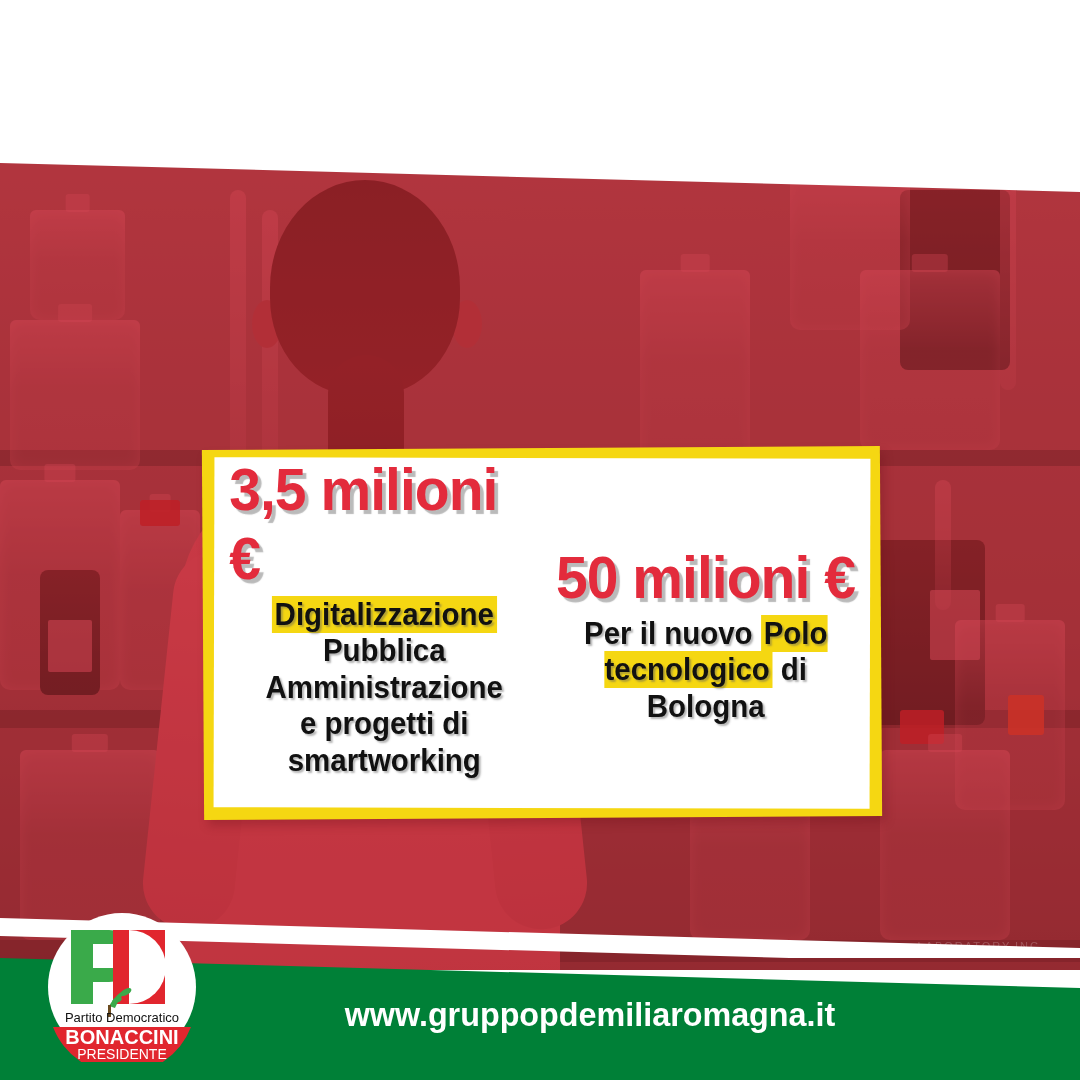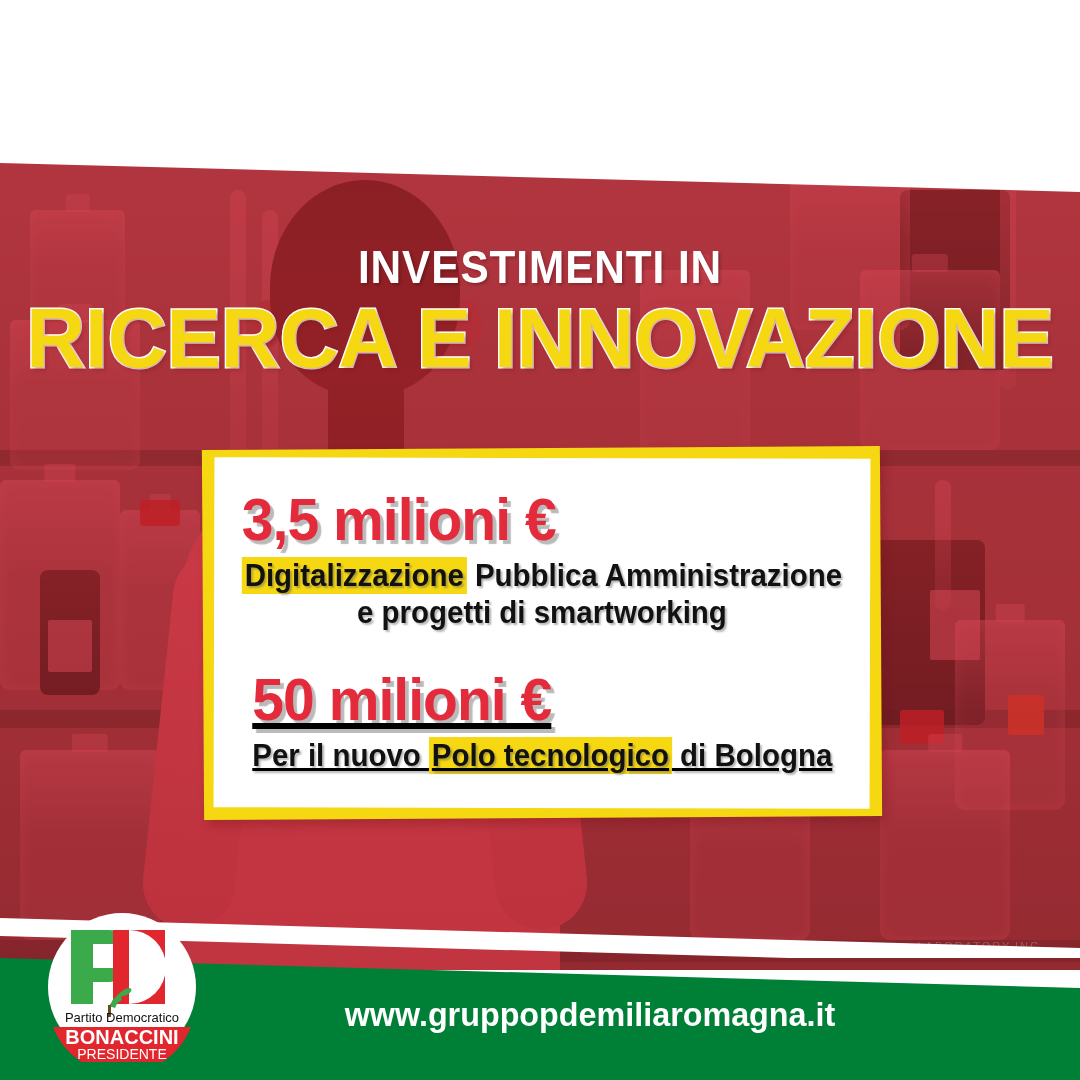--- a/index.html
+++ b/index.html
@@ -87,38 +87,38 @@
     text-shadow:3px 3px 4px rgba(120,20,30,.35);
   }
 
   
   .card-wrap{position:absolute;left:203px;top:448px;width:678px;height:370px;z-index:5;}
   .card-border{position:absolute;inset:0;background:#F5D712;
     transform:rotate(-.35deg);
     box-shadow:4px 6px 10px rgba(110,15,25,.30);}
   .card{position:absolute;left:11px;top:10px;right:11px;bottom:10px;background:#ffffff;
     transform:rotate(.15deg);}
-  .card-inner{position:absolute;inset:0;display:flex;flex-direction:column;
+  .card-inner{position:absolute;inset:0;display:flex;flex-direction:row;
     justify-content:center;align-items:center;padding:8px 18px 14px;box-sizing:border-box;}
 
   .amount{
     font-family:"Liberation Sans",sans-serif;font-weight:bold;color:#E32B3C;
     font-size:60px;letter-spacing:-1px;transform:scaleX(.95);
     text-shadow:4px 4px 1px rgba(130,130,130,.55);
     margin:0;
   }
   .desc{
     font-family:"Liberation Sans",sans-serif;font-weight:bold;color:#111111;
     font-size:31px;line-height:1.18;text-align:center;transform:scaleX(.95);
     margin:4px 0 0;
     text-shadow:2px 2px 2px rgba(90,90,90,.45);
   }
   .hl{background:#F5D712;padding:1px 3px;}
   .blk1{margin-bottom:26px;}
-  .blk2{margin-top:8px;text-decoration:underline;}
+  .blk2{margin-top:8px;}
 
   
   .footer{position:absolute;left:0;top:930px;width:1080px;height:150px;background:#008037;
     clip-path:polygon(0 28px, 1080px 58px, 1080px 150px, 0 150px);z-index:7;}
   .white-stripe{position:absolute;left:0;top:918px;width:1080px;height:40px;background:#ffffff;
     clip-path:polygon(0 0, 1080px 30px, 1080px 48px, 0 18px);z-index:6;}
   .url{
     position:absolute;left:240px;top:995px;width:700px;text-align:center;z-index:9;
     font-family:"Liberation Sans",sans-serif;font-weight:bold;font-size:34px;color:#ffffff;
     transform:scaleX(.95);
@@ -177,24 +177,20 @@
         <div class="hairtail"></div>
         <div class="hairtail2"></div>
       </div>
 
       <div class="redwash"></div>
       <div class="redwash2"></div>
       <div class="watermark">LABORATORY.INC</div>
     </div>
   </div>
 
-  <div class="hero-txt">
-    <div class="h-small">INVESTIMENTI IN</div>
-    <div class="h-big">RICERCA E INNOVAZIONE</div>
-  </div>
 
   <div class="card-wrap">
     <div class="card-border"></div>
     <div class="card"></div>
     <div class="card-inner">
 
       <div class="blk1">
         <div class="amount">3,5 milioni €</div>
         <div class="desc">
           <span class="hl">Digitalizzazione</span><span> Pubblica Amministrazione</span><br>

